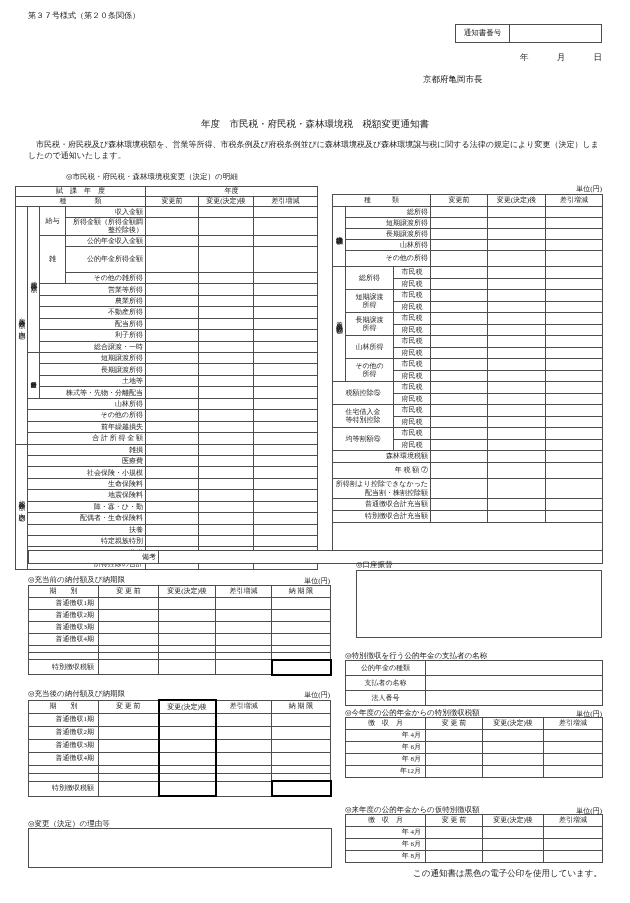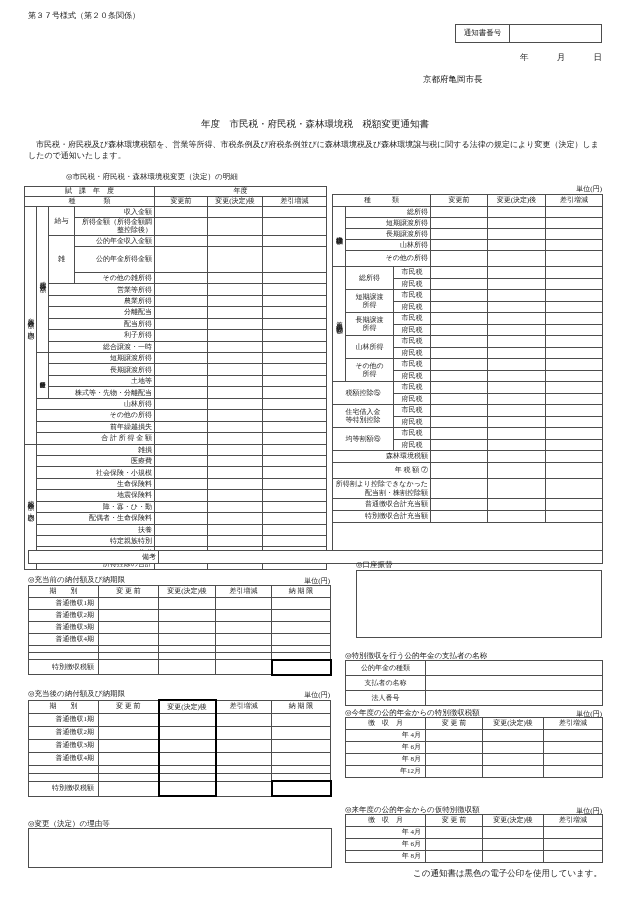--- a/index.html
+++ b/index.html
@@ -56,21 +56,21 @@
 
 <div class="abs" style="left:423px;top:74px;font-size:8.5px;">京都府亀岡市長</div>
 
 <div class="abs" style="left:0;top:118px;width:630px;text-align:center;font-size:9.5px;">年度　市民税・府民税・森林環境税　税額変更通知書</div>
 
 <div class="abs" style="left:28px;top:140px;width:574px;font-size:8px;line-height:1.35;">　市民税・府民税及び森林環境税額を、営業等所得、市税条例及び府税条例並びに森林環境税及び森林環境譲与税に関する法律の規定により変更（決定）しましたので通知いたします。</div>
 
 <div class="abs sect" style="left:44px;top:172px;margin-left:22px;">◎市民税・府民税・森林環境税変更（決定）の明細</div>
 <div class="abs unit" style="left:430px;top:184px;width:172px;">単位(円)</div>
 
-<table class="t abs" style="left:24px;top:186px;width:302px;padding-left:20px;">
+<table class="t abs" style="left:15px;top:186px;width:302px;padding-left:20px;">
   <colgroup>
     <col style="width:12px">
       <col style="width:12px">
       <col style="width:26px">
       <col style="width:80px">
     <col style="width:53px">
       <col style="width:55px">
       <col style="width:64px">
   </colgroup>
   <tbody>
@@ -124,21 +124,21 @@
         <td></td>
         <td></td>
   </tr>
   <tr style="height:11.45px;">
     <td class="lab" colspan="2">農業所得</td>
     <td></td>
         <td></td>
         <td></td>
   </tr>
   <tr style="height:11.45px;">
-    <td class="lab" colspan="2">分離配当</td>
+    <td class="lab" colspan="2">不動産所得</td>
     <td></td>
         <td></td>
         <td></td>
   </tr>
   <tr style="height:11.45px;">
     <td class="lab" colspan="2">配当所得</td>
     <td></td>
         <td></td>
         <td></td>
   </tr>

